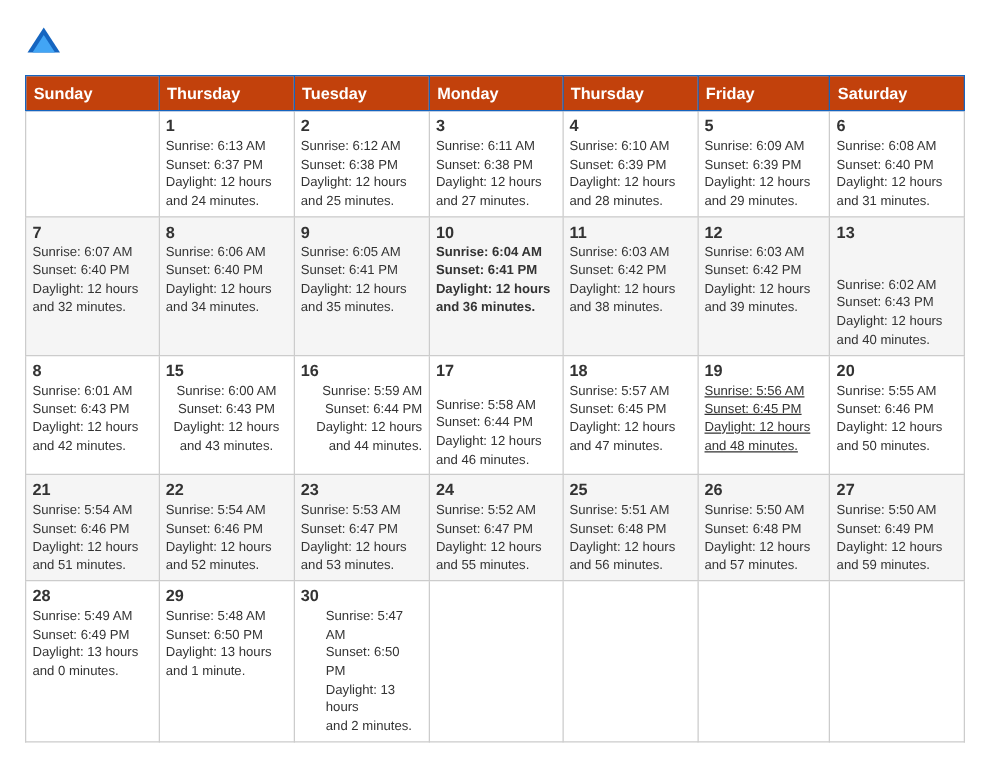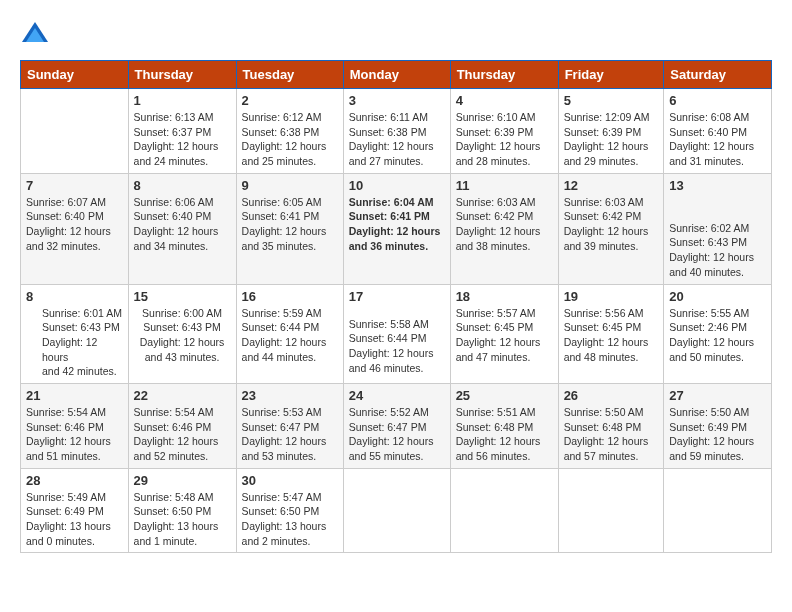--- a/index.html
+++ b/index.html
@@ -154,21 +154,21 @@
         </td>
         <td>
           <span class="day-num">4</span>
           <div class="day-info" style="white-space: pre-line;">Sunrise: 6:10 AM
 Sunset: 6:39 PM
 Daylight: 12 hours
 and 28 minutes.</div>
         </td>
         <td>
           <span class="day-num">5</span>
-          <div class="day-info" style="white-space: pre-line;">Sunrise: 12:09 AM
+          <div class="day-info" style="white-space: pre-line;">Sunrise: 6:09 AM
 Sunset: 6:39 PM
 Daylight: 12 hours
 and 29 minutes.</div>
         </td>
         <td>
           <span class="day-num">6</span>
           <div class="day-info" style="white-space: pre-line;">Sunrise: 6:08 AM
 Sunset: 6:40 PM
 Daylight: 12 hours
 and 31 minutes.</div>
@@ -221,64 +221,64 @@
           <span class="day-num">13</span>
           <div class="day-info" style="white-space: pre-line; margin-top: 28px;">Sunrise: 6:02 AM
 Sunset: 6:43 PM
 Daylight: 12 hours
 and 40 minutes.</div>
         </td>
       </tr>
       <tr>
         <td>
           <span class="day-num">8</span>
-          <div class="day-info" style="white-space: pre-line; margin-left: 16px;">Sunrise: 6:01 AM
+          <div class="day-info" style="white-space: pre-line;">Sunrise: 6:01 AM
 Sunset: 6:43 PM
 Daylight: 12 hours
 and 42 minutes.</div>
         </td>
         <td>
           <span class="day-num">15</span>
           <div class="day-info" style="white-space: pre-line; text-align: center;">Sunrise: 6:00 AM
 Sunset: 6:43 PM
 Daylight: 12 hours
 and 43 minutes.</div>
         </td>
         <td>
           <span class="day-num">16</span>
-          <div class="day-info" style="white-space: pre-line;">Sunrise: 5:59 AM
+          <div class="day-info" style="white-space: pre-line; text-align: right;">Sunrise: 5:59 AM
 Sunset: 6:44 PM
 Daylight: 12 hours
 and 44 minutes.</div>
         </td>
         <td>
           <span class="day-num">17</span>
           <div class="day-info" style="white-space: pre-line; margin-top: 13px;">Sunrise: 5:58 AM
 Sunset: 6:44 PM
 Daylight: 12 hours
 and 46 minutes.</div>
         </td>
         <td>
           <span class="day-num">18</span>
           <div class="day-info" style="white-space: pre-line;">Sunrise: 5:57 AM
 Sunset: 6:45 PM
 Daylight: 12 hours
 and 47 minutes.</div>
         </td>
         <td>
           <span class="day-num">19</span>
-          <div class="day-info" style="white-space: pre-line;">Sunrise: 5:56 AM
+          <div class="day-info" style="white-space: pre-line; text-decoration: underline;">Sunrise: 5:56 AM
 Sunset: 6:45 PM
 Daylight: 12 hours
 and 48 minutes.</div>
         </td>
         <td>
           <span class="day-num">20</span>
           <div class="day-info" style="white-space: pre-line;">Sunrise: 5:55 AM
-Sunset: 2:46 PM
+Sunset: 6:46 PM
 Daylight: 12 hours
 and 50 minutes.</div>
         </td>
       </tr>
       <tr>
         <td>
           <span class="day-num">21</span>
           <div class="day-info" style="white-space: pre-line;">Sunrise: 5:54 AM
 Sunset: 6:46 PM
 Daylight: 12 hours
@@ -337,21 +337,21 @@
         </td>
         <td>
           <span class="day-num">29</span>
           <div class="day-info" style="white-space: pre-line;">Sunrise: 5:48 AM
 Sunset: 6:50 PM
 Daylight: 13 hours
 and 1 minute.</div>
         </td>
         <td>
           <span class="day-num">30</span>
-          <div class="day-info" style="white-space: pre-line;">Sunrise: 5:47 AM
+          <div class="day-info" style="white-space: pre-line; margin-left: 20px;">Sunrise: 5:47 AM
 Sunset: 6:50 PM
 Daylight: 13 hours
 and 2 minutes.</div>
         </td>
         <td class="empty"></td>
         <td class="empty"></td>
         <td class="empty"></td>
         <td class="empty"></td>
       </tr>
     </tbody>

